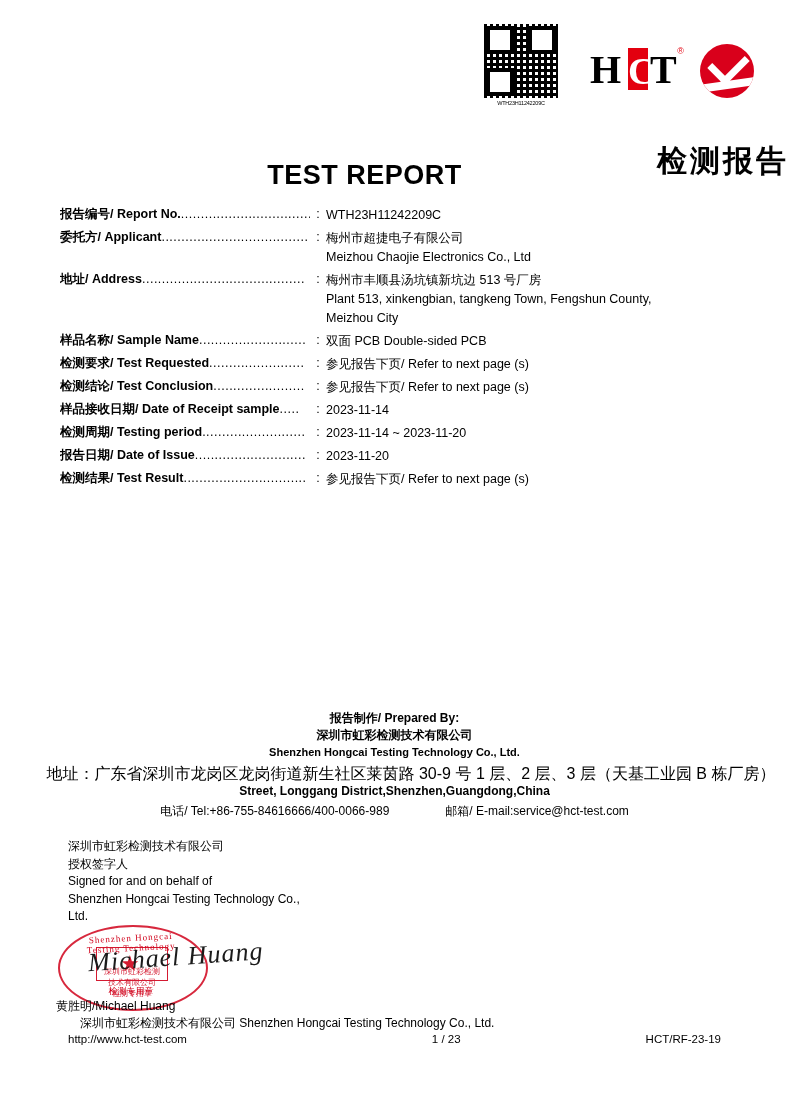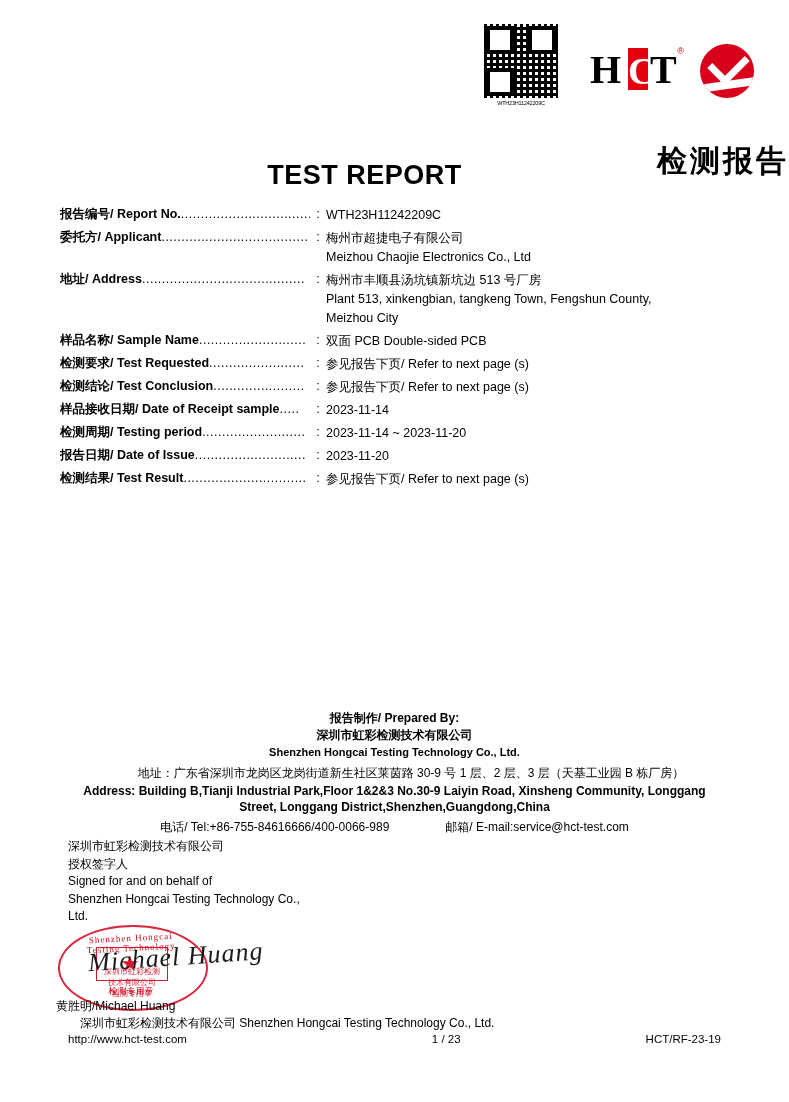--- a/index.html
+++ b/index.html
@@ -234,21 +234,21 @@
     font-size: 12px;
     font-weight: bold;
     line-height: 17px;
   }
   .prepared .l3 {
     font-size: 11px;
     font-weight: bold;
     line-height: 17px;
   }
   .prepared .addr-cn {
-    font-size: 12px;
+    font-size: 16px;
     line-height: 19px;
     margin-top: 3px;
     padding-left: 33px;
   }
   .prepared .addr-en {
     font-size: 12px;
     font-weight: bold;
     line-height: 16px;
   }
   .prepared .contact {
@@ -506,21 +506,20 @@
     </div>
   </div>
 
 </div>
 
 <div class="prepared">
   <div class="l1">报告制作/ Prepared By:</div>
   <div class="l2">深圳市虹彩检测技术有限公司</div>
   <div class="l3">Shenzhen Hongcai Testing Technology Co., Ltd.</div>
   <div class="addr-cn">地址：广东省深圳市龙岗区龙岗街道新生社区莱茵路 30-9 号 1 层、2 层、3 层（天基工业园 B 栋厂房）</div>
-  <div class="addr-en">Address: Building B,Tianji Industrial Park,Floor 1&amp;2&amp;3 No.30-9 Laiyin Road, Xinsheng Community, Longgang</div>
   <div class="addr-en">Street, Longgang District,Shenzhen,Guangdong,China</div>
   <div class="contact">
     <span>电话/ Tel:+86-755-84616666/400-0066-989</span><span class="sp"></span><span>邮箱/ E-mail:service@hct-test.com</span>
   </div>
 </div>
 
 <div class="sign">
   <div>深圳市虹彩检测技术有限公司</div>
   <div>授权签字人</div>
   <div>Signed for and on behalf of</div>

